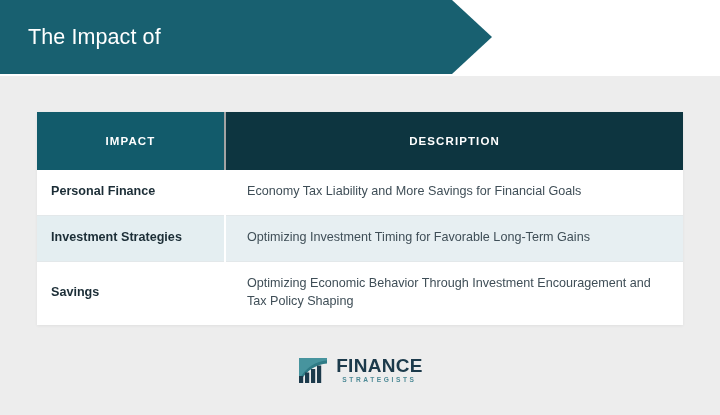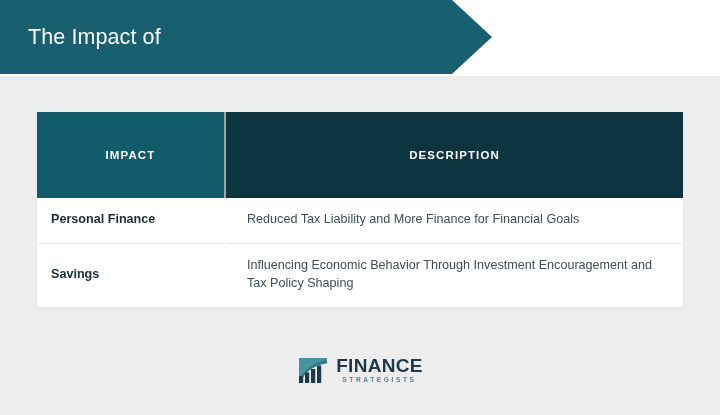--- a/index.html
+++ b/index.html
@@ -70,21 +70,21 @@
   .impact-table col.c-impact { width: 188px; }
   .impact-table col.c-desc   { width: 458px; }
 
   .impact-table thead th {
     height: 50px;
     color: #ffffff;
     font-size: 11.5px;
     font-weight: 700;
     letter-spacing: 1.1px;
     text-align: center;
-    padding: 18px;
+    padding: 4px;
     vertical-align: middle;
   }
   .impact-table thead th.th-impact { background: #125b6b; }
   .impact-table thead th.th-desc   { background: #0d3540; border-left: 2px solid #a3a3a3; }
 
   .impact-table tbody td {
     padding: 13px 0 14px 0;
     vertical-align: middle;
     font-size: 12.6px;
     line-height: 1.42;
@@ -167,25 +167,29 @@
     </colgroup>
     <thead>
       <tr>
         <th class="th-impact">IMPACT</th>
         <th class="th-desc">DESCRIPTION</th>
       </tr>
     </thead>
     <tbody>
       <tr class="row-white">
         <td class="td-impact">Personal Finance</td>
-        <td class="td-desc">Reduced Tax Liability and More Finance for Financial Goals</td>
+        <td class="td-desc">Economy Tax Liability and More Savings for Financial Goals</td>
+      </tr>
+      <tr class="row-tint">
+        <td class="td-impact">Investment Strategies</td>
+        <td class="td-desc">Optimizing Investment Timing for Favorable Long-Term Gains</td>
       </tr>
       <tr class="row-white">
         <td class="td-impact">Savings</td>
-        <td class="td-desc">Influencing Economic Behavior Through Investment Encouragement and Tax Policy Shaping</td>
+        <td class="td-desc">Optimizing Economic Behavior Through Investment Encouragement and Tax Policy Shaping</td>
       </tr>
     </tbody>
   </table>
 </div>
 
 <div class="logo">
   <div class="logo-inner">
     <svg class="logo-mark" width="34" height="30" viewBox="0 0 34 30">
       <path d="M2 3 L30 3 L30 8.5 C20 9.5 10 15 4.5 24.5 L2 24.5 Z" fill="#2f7b86"></path>
       <path d="M2 3 L30 3 L30 5.2 C19 6.4 9 12.5 3.4 22.5 L2 22.5 Z" fill="#47949e"></path>

